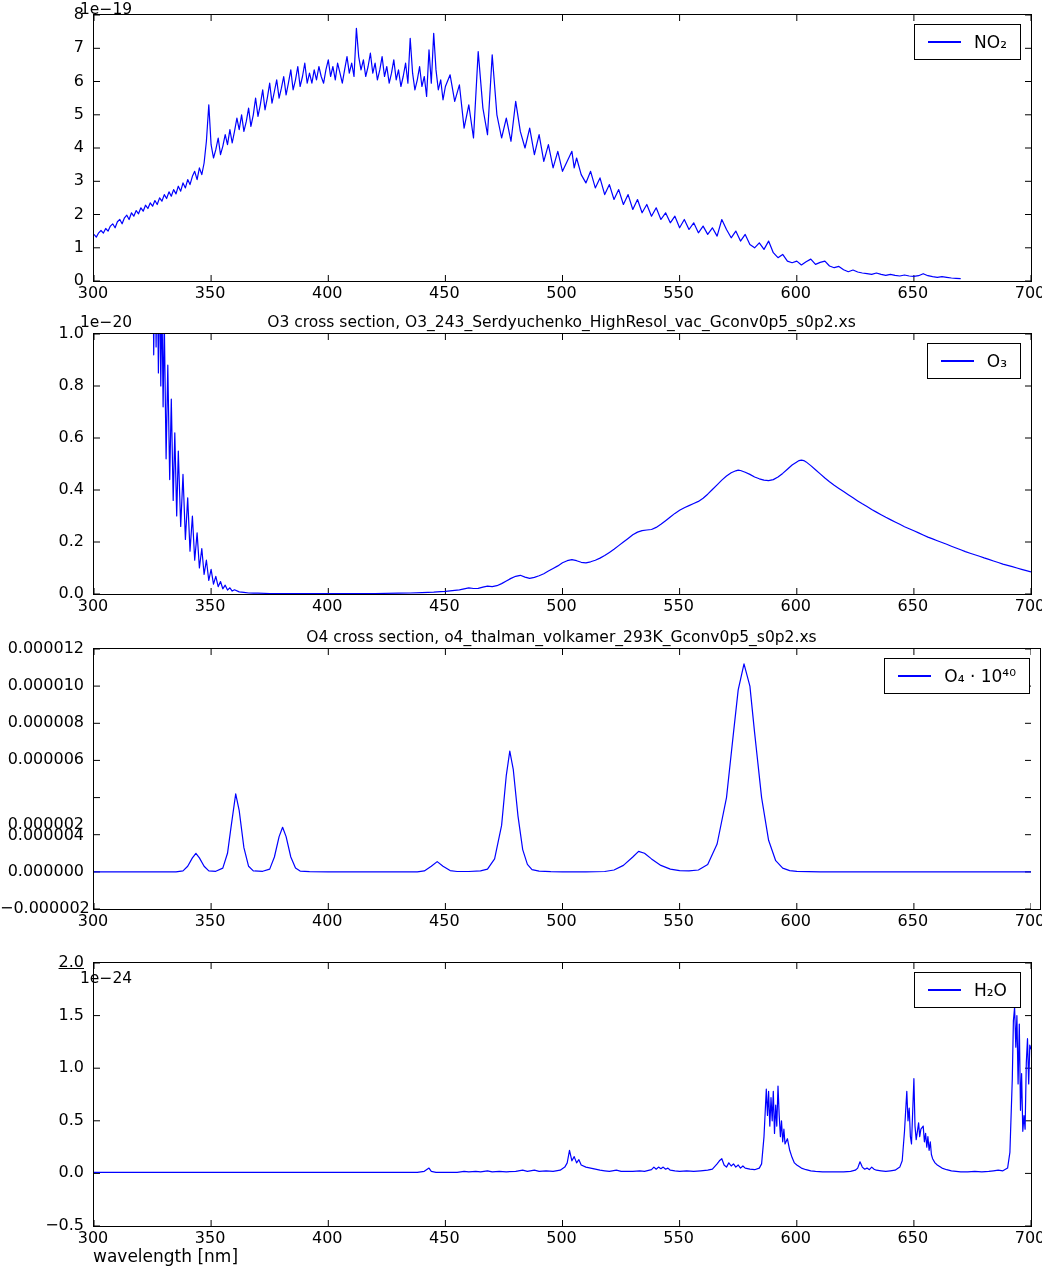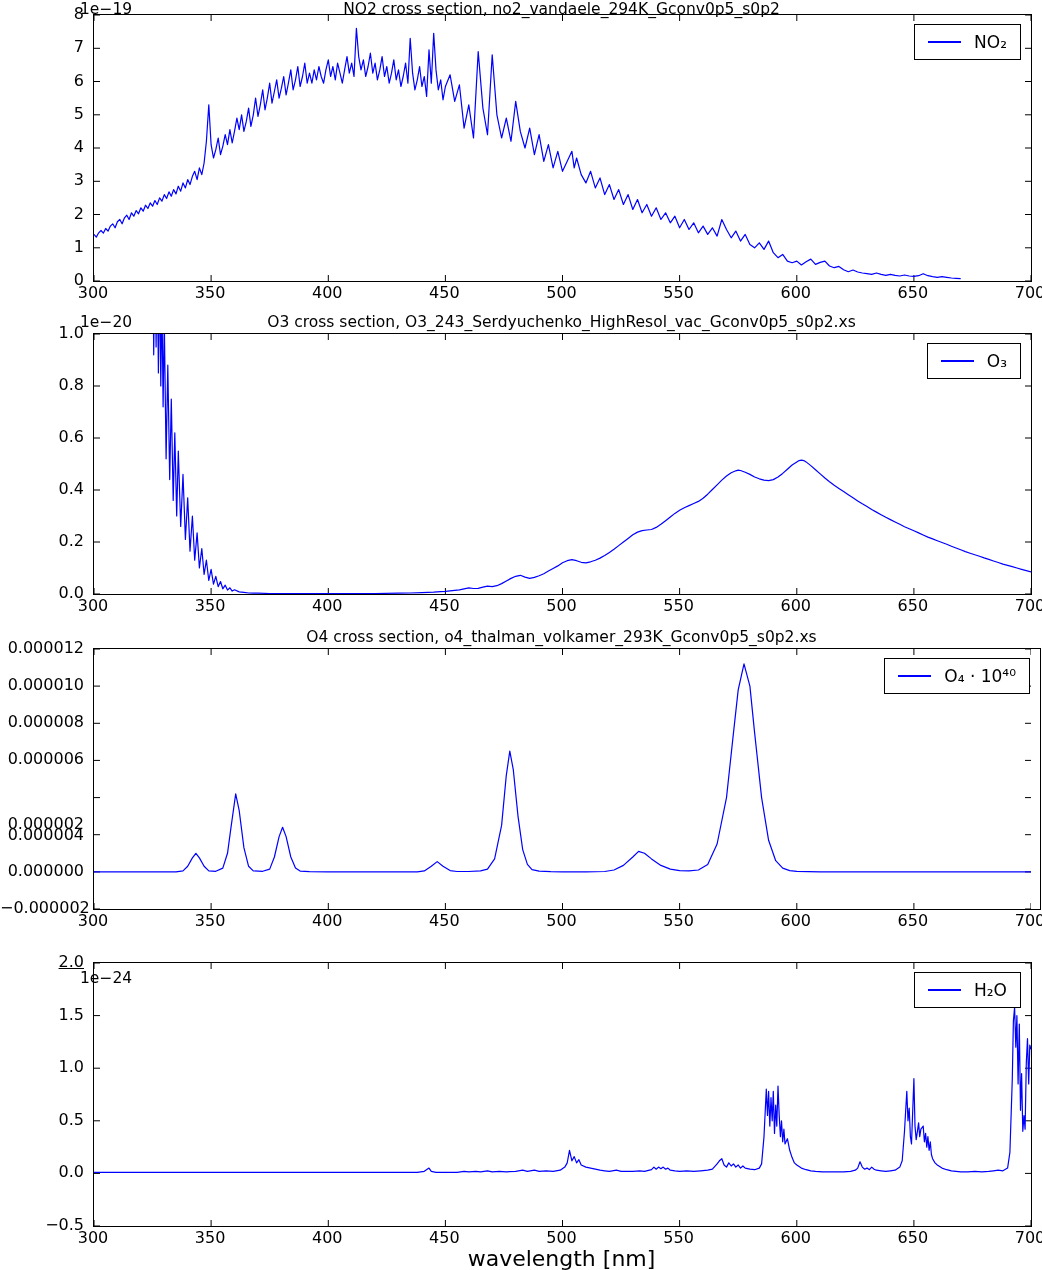--- a/index.html
+++ b/index.html
@@ -36,30 +36,29 @@
   }
   .xtick{
     position:absolute;width:56px;text-align:center;
     font-size:16px;line-height:1.1;
   }
   .ytick{
     position:absolute;left:0;text-align:right;
     font-size:16px;line-height:1.1;white-space:nowrap;
   }
   .xlabel{
-    position:absolute;text-align:center;font-size:22px;
+    position:absolute;font-size:17px;
   }
 </style>
 </head>
 <body>
 
 <div id="figure">
 
   <div class="subplot" id="subplot-0">
-    <div class="ptitle" style="left: 93px; width: 937px; top: 0px;">NO2 cross section, no2_vandaele_294K_Gconv0p5_s0p2</div>
     <div class="offset" style="left: 80px; top: 0px;">1e−19</div>
     <div class="axes" style="left: 93px; top: 14px; width: 937px; height: 266px;">
       <svg width="937" height="266" viewBox="0 0 937 266">
           <path d="M0.0,0V6M0.0,266V260M117.1,0V6M117.1,266V260M234.3,0V6M234.3,266V260M351.4,0V6M351.4,266V260M468.5,0V6M468.5,266V260M585.6,0V6M585.6,266V260M702.8,0V6M702.8,266V260M819.9,0V6M819.9,266V260M937.0,0V6M937.0,266V260M0,266.0H6M937,266.0H931M0,232.8H6M937,232.8H931M0,199.5H6M937,199.5H931M0,166.3H6M937,166.3H931M0,133.0H6M937,133.0H931M0,99.8H6M937,99.8H931M0,66.5H6M937,66.5H931M0,33.3H6M937,33.3H931M0,0.0H6M937,0.0H931" stroke="#000" stroke-width="1" fill="none"></path>
           <path d="M0.0,219.4L2.3,222.1L4.7,217.8L7.0,215.5L9.4,218.1L11.7,213.5L14.1,216.1L16.4,211.1L18.7,208.8L21.1,212.8L23.4,206.8L25.8,204.5L28.1,208.8L30.5,202.8L32.8,200.2L35.1,204.5L37.5,197.8L39.8,201.2L42.2,195.5L44.5,198.8L46.9,192.8L49.2,196.2L51.5,190.2L53.9,193.5L56.2,187.9L58.6,191.2L60.9,185.5L63.2,189.5L65.6,182.9L67.9,186.2L70.3,179.6L72.6,183.5L75.0,176.9L77.3,181.2L79.6,174.6L82.0,178.9L84.3,171.2L86.7,176.2L89.0,167.9L91.4,172.9L93.7,164.6L96.0,169.6L98.4,161.3L100.7,156.3L103.1,164.6L105.4,152.9L107.8,159.6L110.1,148.0L112.4,126.3L114.8,89.8L117.1,129.7L119.5,143.0L121.8,134.7L124.2,123.0L126.5,139.7L128.8,131.3L131.2,119.7L133.5,129.7L135.9,114.7L138.2,128.0L140.5,116.4L142.9,103.1L145.2,114.7L147.6,99.8L149.9,116.4L152.3,106.4L154.6,93.1L156.9,111.4L159.3,99.8L161.6,83.1L164.0,101.4L166.3,89.8L168.7,74.8L171.0,94.8L173.3,83.1L175.7,68.2L178.0,88.1L180.4,76.5L182.7,64.8L185.1,83.1L187.4,73.2L189.7,61.5L192.1,79.8L194.4,68.2L196.8,54.9L199.1,74.8L201.5,64.8L203.8,51.5L206.1,71.5L208.5,61.5L210.8,48.2L213.2,68.2L215.5,58.2L217.9,68.2L220.2,54.9L222.5,64.8L224.9,51.5L227.2,61.5L229.6,68.2L231.9,54.9L234.3,44.9L236.6,61.5L238.9,51.5L241.3,64.8L243.6,48.2L246.0,58.2L248.3,68.2L250.6,54.9L253.0,41.6L255.3,58.2L257.7,48.2L260.0,61.5L262.4,13.3L264.7,41.6L267.0,54.9L269.4,44.9L271.7,61.5L274.1,51.5L276.4,38.2L278.8,58.2L281.1,48.2L283.4,64.8L285.8,54.9L288.1,41.6L290.5,61.5L292.8,51.5L295.2,68.2L297.5,58.2L299.8,44.9L302.2,64.8L304.5,54.9L306.9,71.5L309.2,61.5L311.6,48.2L313.9,68.2L316.2,23.3L318.6,58.2L320.9,74.8L323.3,64.8L325.6,51.5L327.9,71.5L330.3,61.5L332.6,81.5L335.0,34.9L337.3,68.2L339.7,18.3L342.0,54.9L344.3,74.8L346.7,64.8L349.0,84.8L351.4,71.5L356.1,59.8L360.7,86.4L365.4,69.8L370.1,113.1L374.8,89.8L379.5,123.0L384.2,36.6L388.9,93.1L393.5,119.7L398.2,39.9L402.9,99.8L407.6,123.0L412.3,103.1L417.0,126.3L421.7,86.4L426.3,116.4L431.0,133.0L435.7,113.1L440.4,139.7L445.1,119.7L449.8,146.3L454.4,129.7L459.1,152.9L463.8,136.3L468.5,156.3L473.2,146.3L477.9,136.3L480.2,152.9L482.6,143.0L487.2,159.6L491.9,167.9L496.6,156.3L501.3,172.9L506.0,162.9L510.7,179.6L515.4,169.6L520.0,184.5L524.7,174.6L529.4,189.5L534.1,179.6L538.8,194.5L543.5,184.5L548.1,197.8L552.8,189.5L557.5,201.2L562.2,192.8L566.9,204.5L571.6,197.8L576.3,207.8L580.9,201.2L585.6,212.8L590.3,204.5L595.0,214.5L599.7,207.8L604.4,217.8L609.1,211.1L613.7,219.4L618.4,212.8L623.1,221.1L627.8,204.5L632.5,214.5L637.2,222.8L641.8,216.1L646.5,226.1L651.2,219.4L655.9,229.4L660.6,232.8L665.3,227.8L670.0,234.4L674.6,226.1L679.3,237.7L684.0,242.7L688.7,239.4L693.4,246.1L698.1,247.7L702.8,246.1L707.4,250.0L712.1,246.7L716.8,244.1L721.5,249.4L726.2,247.4L730.9,246.1L735.5,251.0L740.2,252.7L744.9,251.4L749.6,254.7L754.3,256.7L759.0,255.0L763.7,257.0L768.3,258.0L773.0,258.7L777.7,259.4L782.4,258.0L787.1,259.4L791.8,260.3L796.4,259.4L801.1,260.3L805.8,261.0L810.5,260.0L815.2,261.0L819.9,261.3L824.6,260.7L829.2,258.7L833.9,260.7L838.6,261.7L843.3,262.3L848.0,261.7L852.7,262.3L857.4,263.0L862.0,263.3L866.7,263.7" stroke="#0000ff" stroke-width="1.2" fill="none" stroke-linejoin="round"></path>
         </svg>
       <div class="legend">
         <span class="legline"></span>
         <span>NO₂</span>
       </div>

